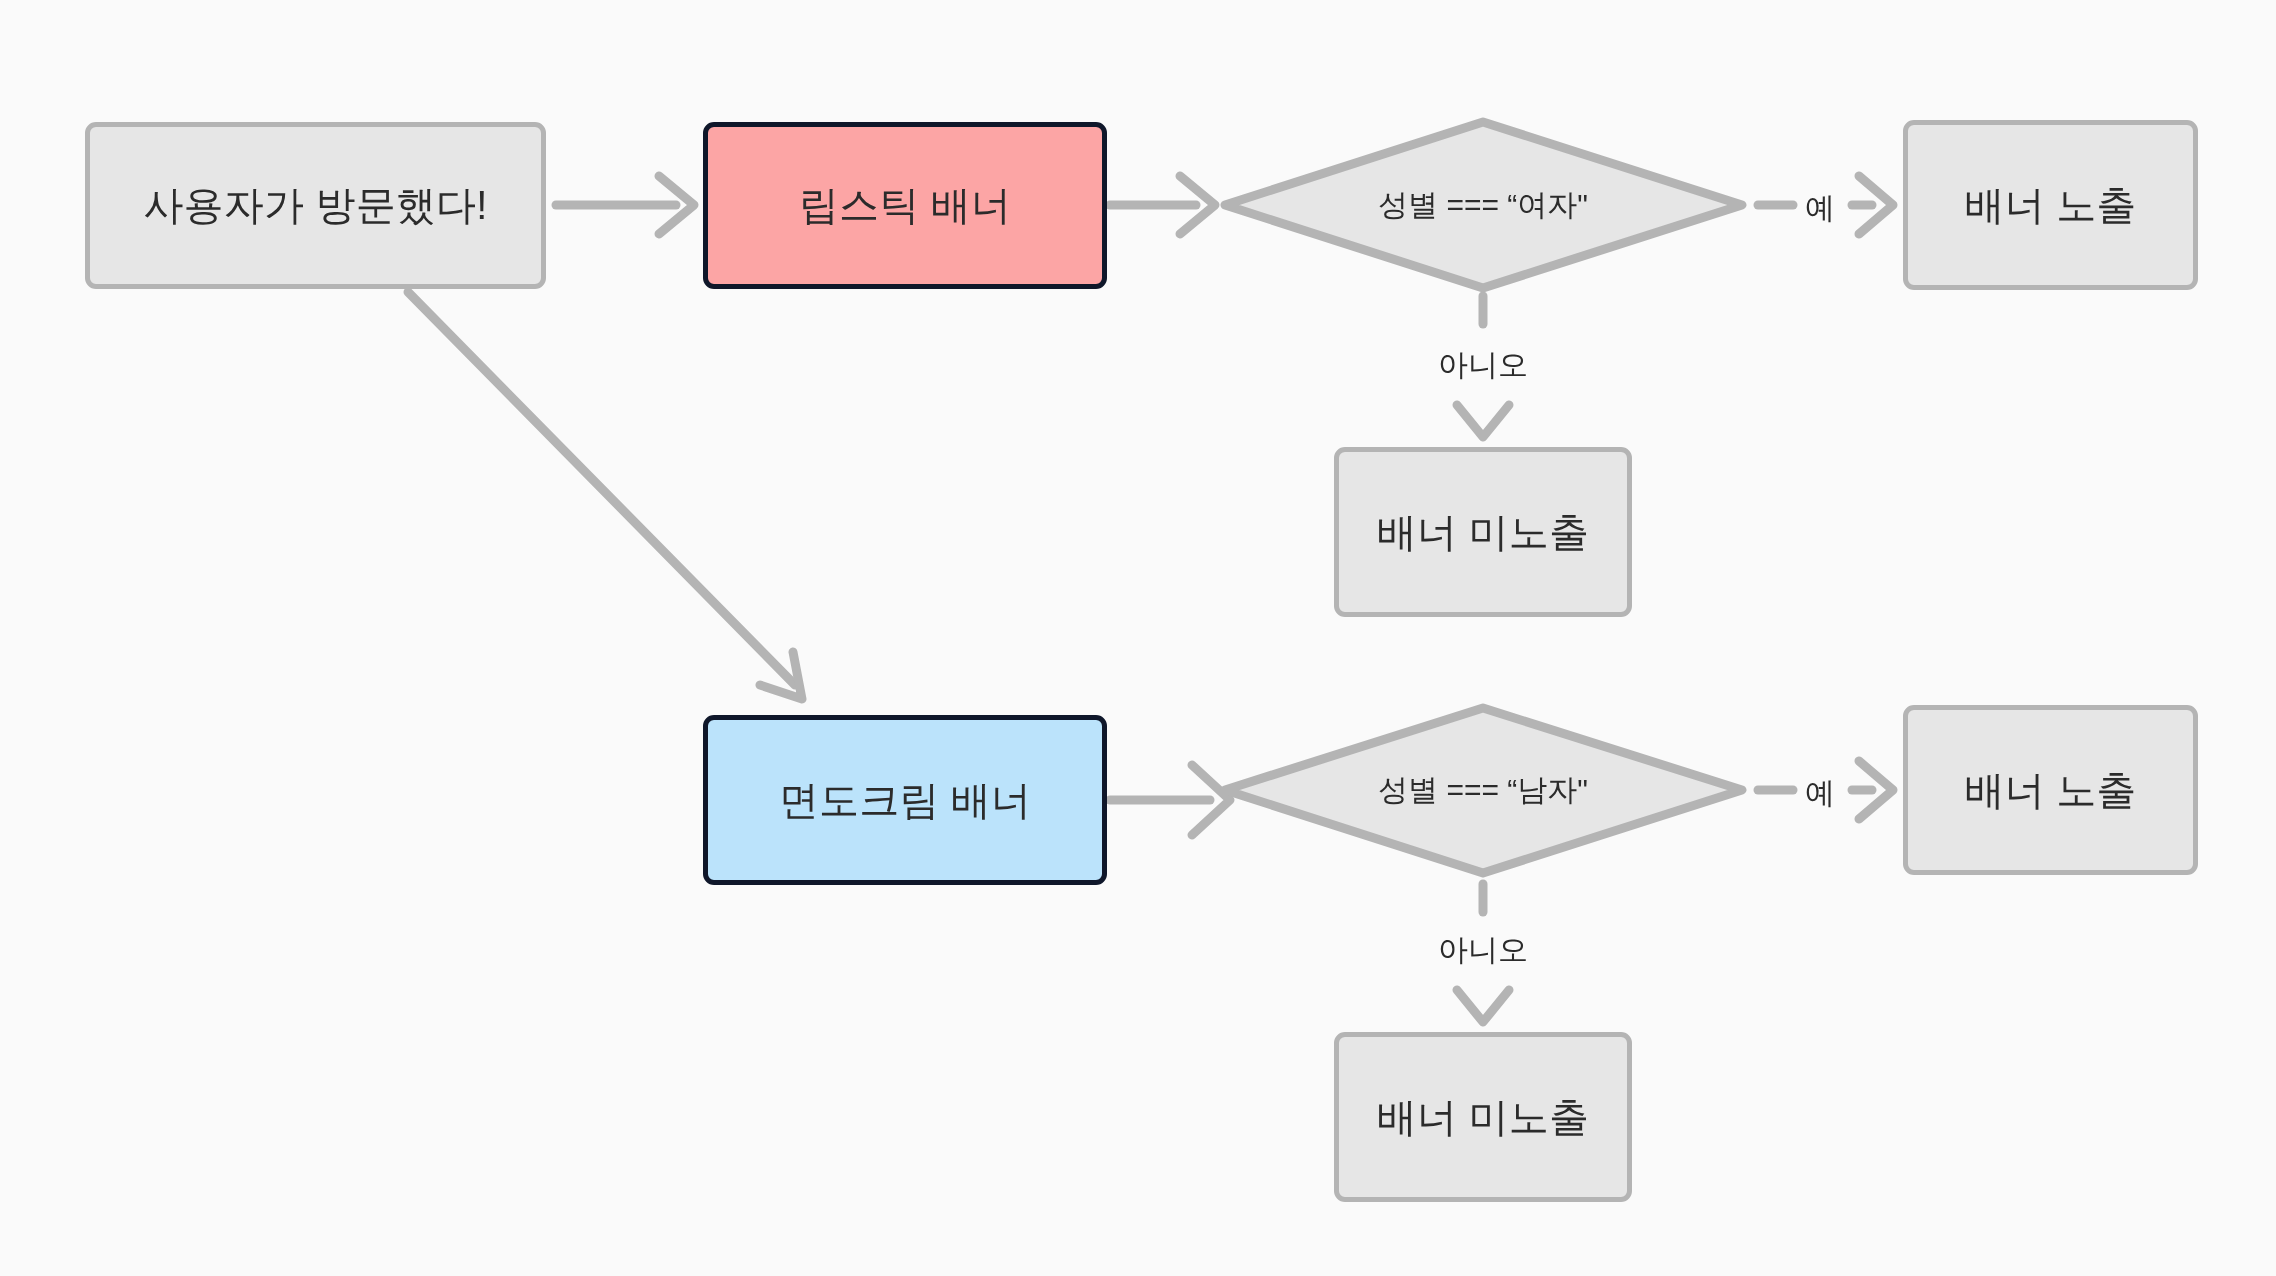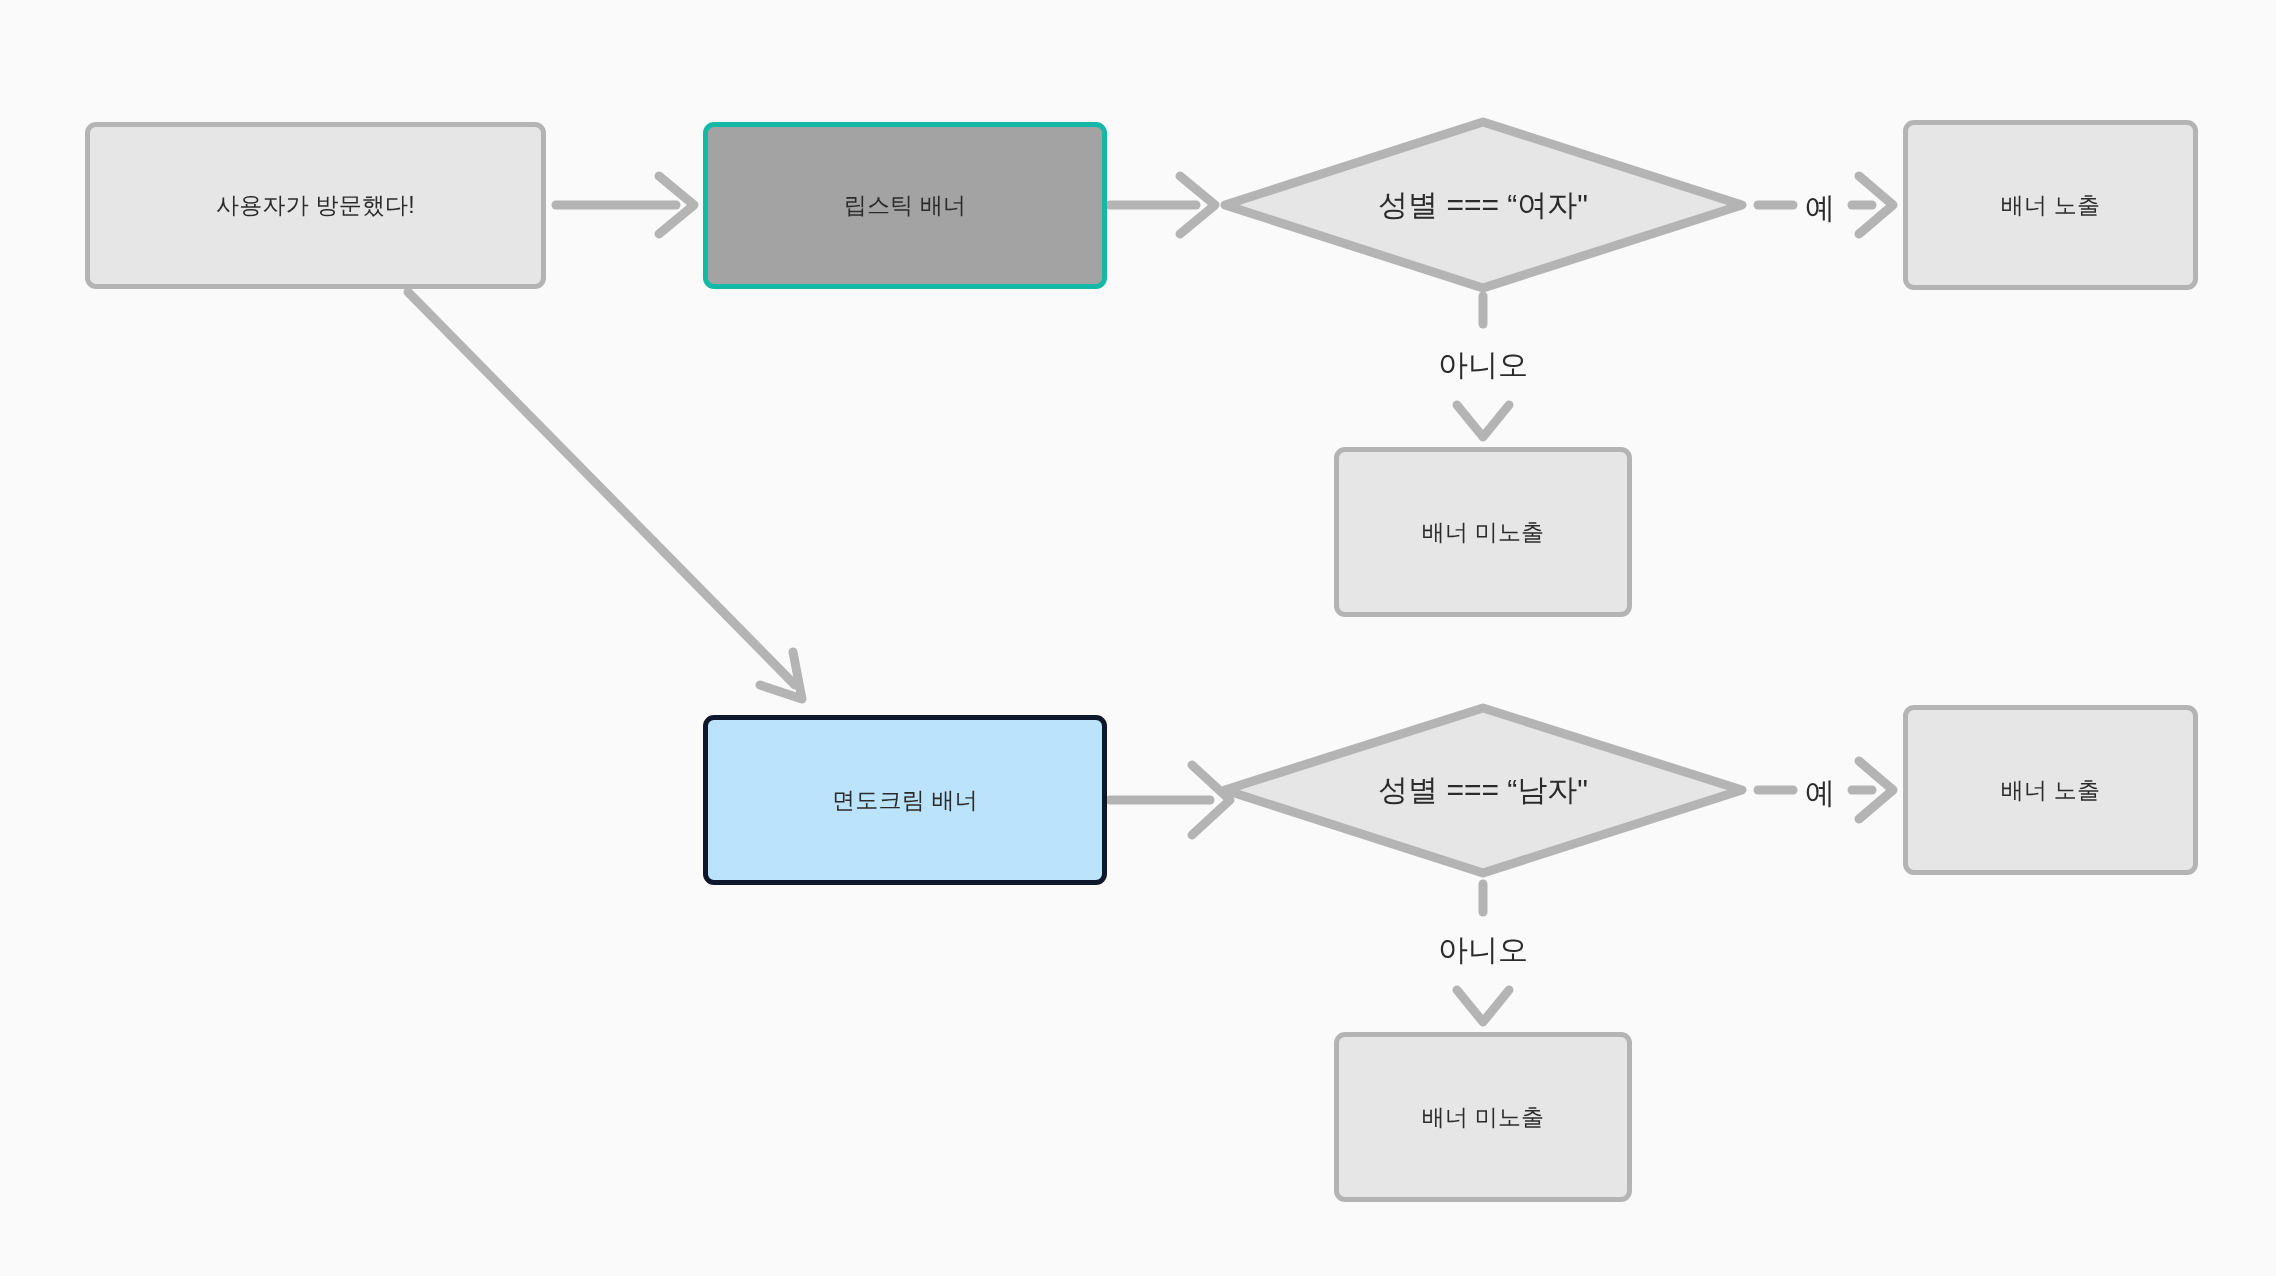--- a/index.html
+++ b/index.html
@@ -22,32 +22,32 @@
     width: 2276px;
     height: 1276px;
   }
   .node {
     position: absolute;
     box-sizing: border-box;
     display: flex;
     align-items: center;
     justify-content: center;
     border-radius: 11px;
-    font-size: 23px;
+    font-size: 40px;
     color: #2b2b2b;
     letter-spacing: 0.2px;
     z-index: 3;
   }
   .node-gray {
     background: #e6e6e6;
     border: 5px solid #b4b4b4;
   }
   .node-red {
-    background: #a3a3a3;
-    border: 5px solid #14b8a6;
+    background: #fca5a5;
+    border: 5px solid #0f172a;
   }
   .node-blue {
     background: #bbe3fb;
     border: 5px solid #0f172a;
   }
   .diamond-label {
     position: absolute;
     display: flex;
     align-items: center;
     justify-content: center;

